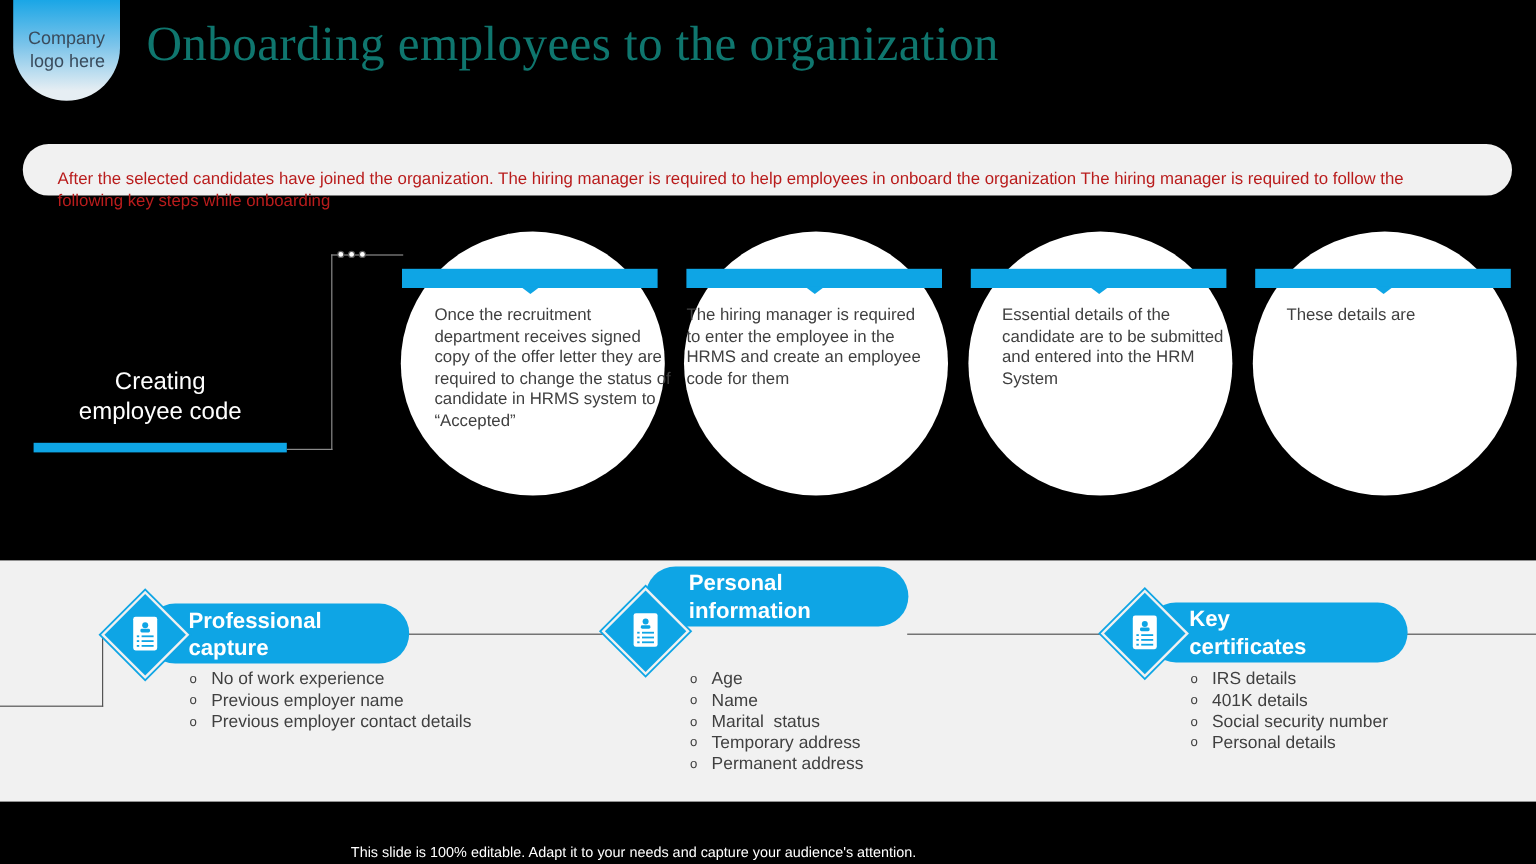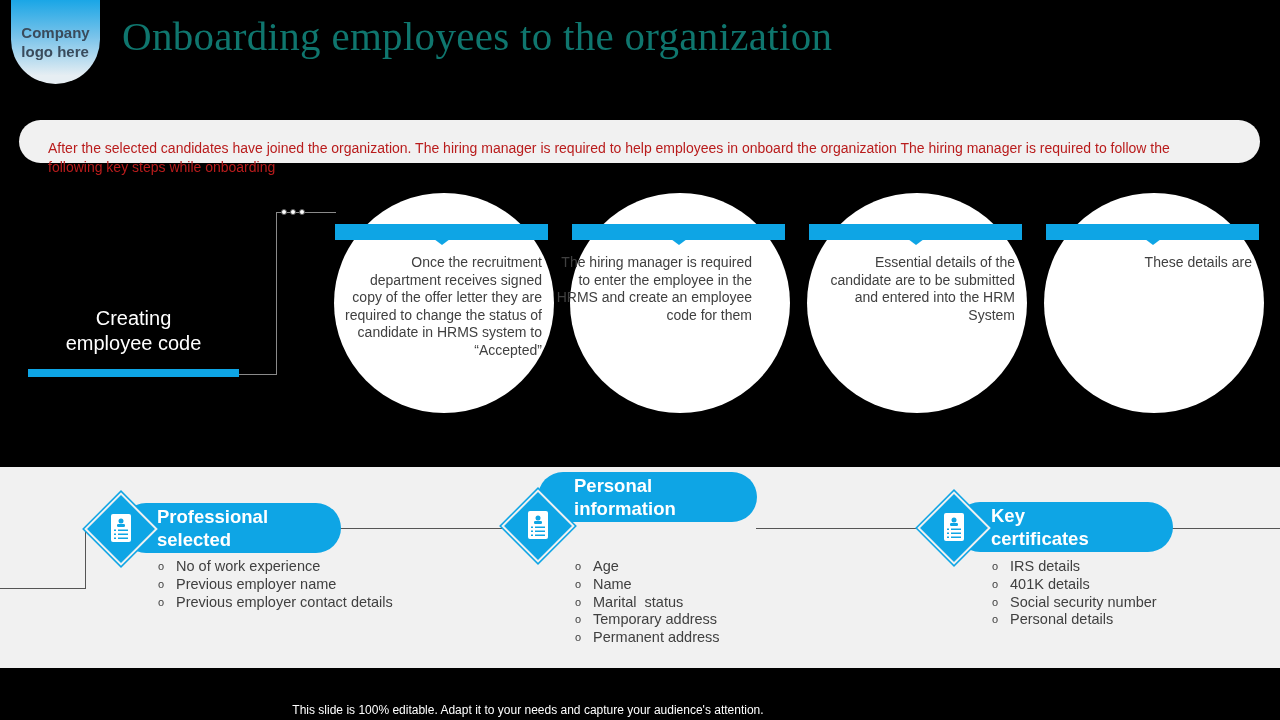--- a/index.html
+++ b/index.html
@@ -3,22 +3,22 @@
 <meta charset="utf-8">
 <style>
   * { box-sizing: border-box; margin: 0; padding: 0; }
   html, body { width: 1280px; height: 720px; overflow: hidden; background: #000; }
   body { position: relative; font-family: "Liberation Sans", sans-serif; }
 
   .logo {
     position: absolute; left: 11px; top: 0; width: 89px; height: 84px;
     border-radius: 0 0 45px 45px;
     background: linear-gradient(to bottom, #1aa6e6 0%, #7cc4ea 45%, #e6eef3 90%);
-    display: flex; align-items: center; justify-content: center; text-align: left;
-    color: #3a4b5c; font-weight: bold; font-size: 15px; line-height: 19px;
+    display: flex; align-items: center; justify-content: center; text-align: right;
+    color: #3a4b5c; font-weight: normal; font-size: 15px; line-height: 19px;
     white-space: pre-line;
   }
   .title {
     position: absolute; left: 122px; top: 12px;
     font-family: "Liberation Serif", serif; color: #0f766e; font-size: 41px;
     letter-spacing: 0.3px;
   }
   .intro {
     position: absolute; left: 19px; top: 120px; width: 1241px; height: 43px;
     background: #f1f1f1; border-radius: 22px;
@@ -44,22 +44,22 @@
   }
   .circle-bar {
     position: absolute; top: 224px; width: 213px; height: 16px; background: #0ea5e5;
   }
   .circle-bar::after {
     content: ""; position: absolute; left: 50%; bottom: -5px; margin-left: -8px;
     border-left: 8px solid transparent; border-right: 8px solid transparent;
     border-top: 6px solid #0ea5e5;
   }
   .circle-text {
-    position: absolute; top: 254px; width: 200px; text-align: right;
-    color: #404040; font-size: 14px; line-height: 17.6px;
+    position: absolute; top: 254px; width: 200px; text-align: left;
+    color: #404040; font-size: 14px; line-height: 17.6px; margin-left: 20px;
   }
 
   .bottom {
     position: absolute; left: 0; top: 467px; width: 1280px; height: 201px; background: #f1f1f1;
   }
   .line { position: absolute; background: #555; }
 
   .pill {
     position: absolute; height: 50px; background: #0ea5e5; border-radius: 25px;
     color: #fff; font-weight: bold; font-size: 18.5px; line-height: 23px;
@@ -121,21 +121,21 @@
 
 <div class="bottom"></div>
 
 <div class="line" style="left:0;top:588px;width:86px;height:1px"></div>
 <div class="line" style="left:85px;top:528px;width:1px;height:61px"></div>
 <div class="line" style="left:340px;top:528px;width:170px;height:1px"></div>
 <div class="line" style="left:756px;top:528px;width:170px;height:1px"></div>
 <div class="line" style="left:1172px;top:528px;width:108px;height:1px"></div>
 
 <div class="pill" style="left:121px;top:503px;width:220px">Professional
-selected</div>
+capture</div>
 <div class="diamond-wrap" style="left:87px;top:495px">
   <div class="diamond"></div>
   <svg class="doc-icon" viewBox="0 0 22 30">
     <rect x="1" y="1" width="20" height="28" rx="2" fill="#fff"></rect>
     <circle cx="11" cy="8" r="2.5" fill="#0ea5e5"></circle>
     <rect x="7" y="11" width="8" height="3" rx="1.2" fill="#0ea5e5"></rect>
     <rect x="4" y="16.5" width="2" height="1.5" fill="#0ea5e5"></rect>
       <rect x="8" y="16.5" width="10" height="1.5" fill="#0ea5e5"></rect>
     <rect x="4" y="20.5" width="2" height="1.5" fill="#0ea5e5"></rect>
       <rect x="8" y="20.5" width="10" height="1.5" fill="#0ea5e5"></rect>

